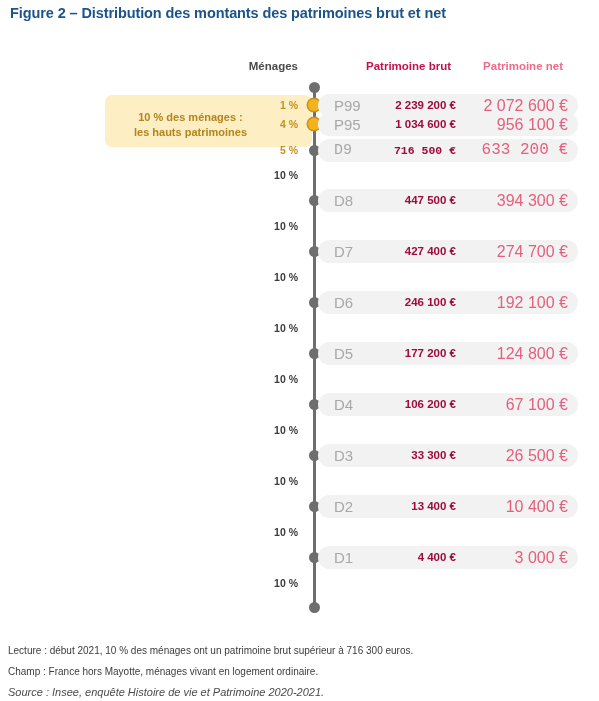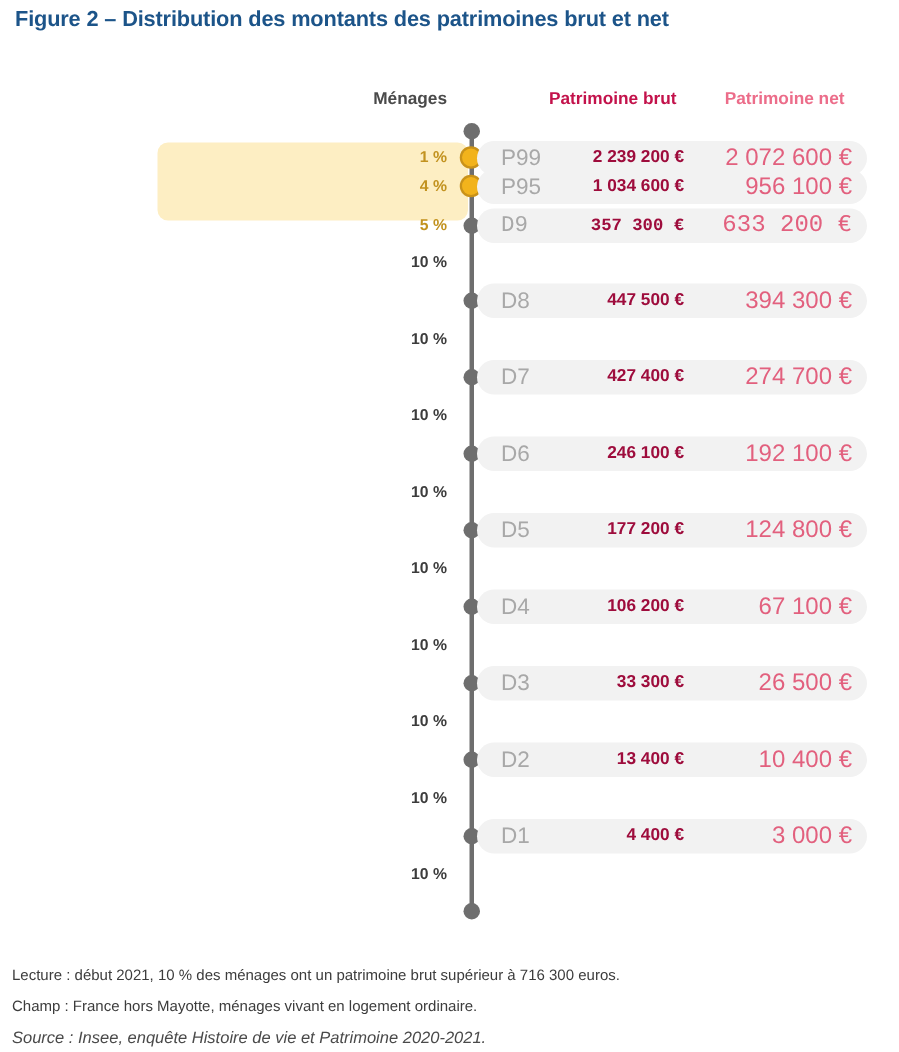--- a/index.html
+++ b/index.html
@@ -189,20 +189,24 @@
 
 <div id="figure-title">Figure 2 – Distribution des montants des patrimoines brut et net</div>
 
 <div id="chart-area">
 
   <div class="col-header" id="header-menages">Ménages</div>
   <div class="col-header" id="header-brut">Patrimoine brut</div>
   <div class="col-header" id="header-net">Patrimoine net</div>
 
   <div id="highlight-box"></div>
+  <div id="highlight-label">
+    <span>10 % des ménages :</span><br>
+    <span>les hauts patrimoines</span>
+  </div>
 
   <div id="axis-line"></div>
 
   <div id="share-labels">
       <div class="share-label gold" style="top: 105px;">1 %</div>
       <div class="share-label gold" style="top: 124px;">4 %</div>
       <div class="share-label gold" style="top: 150px;">5 %</div>
       <div class="share-label" style="top: 175px;">10 %</div>
       <div class="share-label" style="top: 226px;">10 %</div>
       <div class="share-label" style="top: 277px;">10 %</div>
@@ -234,21 +238,21 @@
         <span class="row-brut">2 239 200 €</span>
         <span class="row-net">2 072 600 €</span>
       </div>
       <div class="data-row" style="top: 124px;">
         <span class="row-label">P95</span>
         <span class="row-brut">1 034 600 €</span>
         <span class="row-net">956 100 €</span>
       </div>
       <div class="data-row" style="top: 150px; font-family: Liberation Mono, monospace;">
         <span class="row-label">D9</span>
-        <span class="row-brut">357 300 €</span>
+        <span class="row-brut">716 500 €</span>
         <span class="row-net">633 200 €</span>
       </div>
       <div class="data-row" style="top: 200px;">
         <span class="row-label">D8</span>
         <span class="row-brut">447 500 €</span>
         <span class="row-net">394 300 €</span>
       </div>
       <div class="data-row" style="top: 251px;">
         <span class="row-label">D7</span>
         <span class="row-brut">427 400 €</span>

